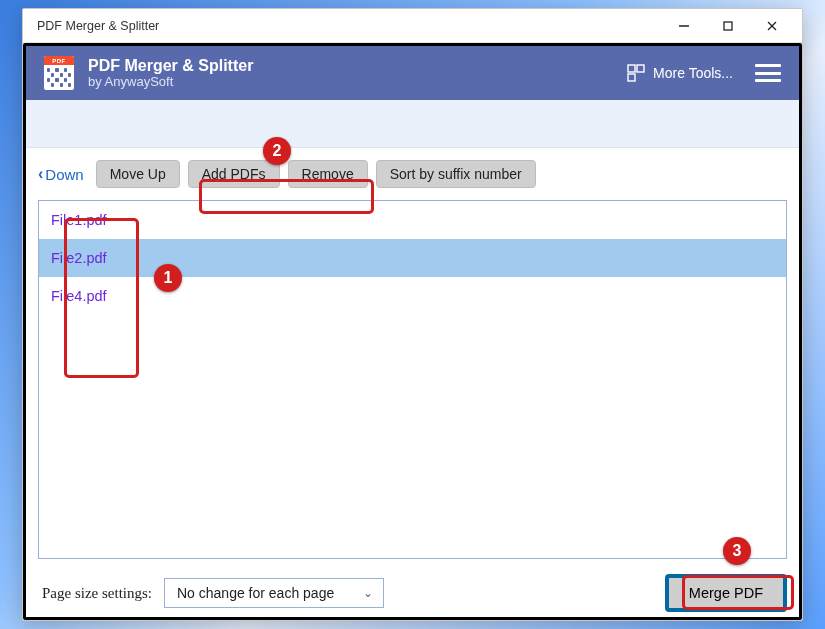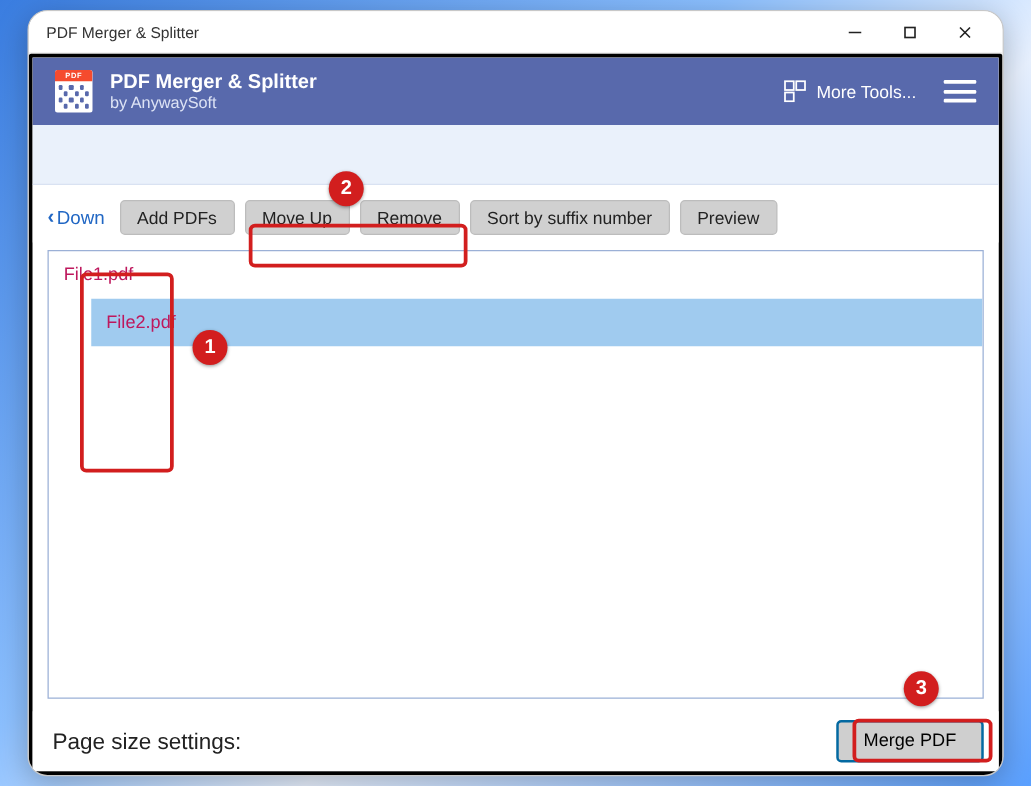--- a/index.html
+++ b/index.html
@@ -1,17 +1,17 @@
 <!DOCTYPE html>
 <html><head>
 <meta charset="utf-8">
 <style>
   * { box-sizing: border-box; margin: 0; padding: 0; font-family: "Segoe UI", Tahoma, sans-serif; }
   body { width: 825px; height: 629px; background: linear-gradient(135deg, #3a7de0 0%, #8cc0ff 40%, #e8f1ff 60%, #5aa0ff 100%); position: relative; overflow: hidden; }
-  .window { position: absolute; top: 8px; left: 22px; width: 781px; height: 613px; background: #fff; border: 1px solid #c8c8c8; border-radius: 16px; box-shadow: 0 6px 24px rgba(0,0,0,0.25); display: flex; flex-direction: column; overflow: hidden; }
+  .window { position: absolute; top: 8px; left: 22px; width: 781px; height: 613px; background: #fff; border: 1px solid #c8c8c8; border-radius: 2px; box-shadow: 0 6px 24px rgba(0,0,0,0.25); display: flex; flex-direction: column; overflow: hidden; }
   .titlebar { height: 34px; display: flex; align-items: center; justify-content: space-between; padding: 0 8px 0 14px; background: #fff; border-bottom: 1px solid #e6e6e6; }
   .titlebar .title { font-size: 12.5px; color: #333; }
   .win-controls { display: flex; gap: 0; }
   .win-btn { width: 44px; height: 30px; display: flex; align-items: center; justify-content: center; font-size: 13px; color: #222; cursor: pointer; }
   .app-frame { flex: 1; border: 3px solid #000; border-radius: 2px; margin: 0; display: flex; flex-direction: column; background: #fff; overflow: hidden; }
   .app-header { height: 54px; background: #5869ac; display: flex; align-items: center; padding: 0 18px; color: #fff; justify-content: space-between; }
   .app-header-left { display: flex; align-items: center; gap: 14px; }
   .app-logo { width: 30px; height: 34px; background: #fff; position: relative; border-radius: 2px; display:flex; flex-direction:column; overflow:hidden; }
   .app-logo .pdfbar { height: 9px; background: #f54b2e; color:#fff; font-size:6px; font-weight:bold; display:flex; align-items:center; justify-content:center; letter-spacing:0.5px; }
   .app-logo .grid { flex:1; display:grid; grid-template-columns: repeat(6,1fr); grid-template-rows: repeat(4,1fr); gap:1px; padding:3px; }
@@ -22,27 +22,27 @@
   .app-header-right { display: flex; align-items: center; gap: 22px; padding-left: 15px; }
   .more-tools { display: flex; align-items: center; gap: 8px; font-size: 14px; cursor: pointer; color: #fff; }
   .hamburger { width: 26px; height: 18px; display: flex; flex-direction: column; justify-content: space-between; cursor: pointer; }
   .hamburger div { height: 3px; background: #fff; border-radius: 1px; }
   .subbar { height: 48px; background: #eaf1fb; border-bottom: 1px solid #d9e2f2; }
   .toolbar-area { position: relative; padding: 12px 12px 6px 12px; display: flex; align-items: center; gap: 8px; background:#fff; }
   .back-link { color: #2167c4; font-size: 15px; cursor: pointer; display: flex; align-items: center; gap: 2px; margin-right: 4px; }
   .back-link .chev { font-size: 16px; font-weight: bold; }
   .tbtn { background: #d0d0d0; border: 1px solid #bcbcbc; border-radius: 4px; padding: 5px 13px; font-size: 14px; color: #222; cursor: pointer; }
   .file-area { flex: 1; margin: 6px 12px 10px 12px; border: 1px solid #9bb0d6; background: #fff; position: relative; overflow: hidden; }
-  .file-row { height: 38px; display: flex; align-items: center; padding: 0 12px; font-size: 14.5px; color: #be185d; cursor: pointer; }
-  .file-row.selected { background: #a0cbef; margin-left: 34px; }
+  .file-row { height: 38px; display: flex; align-items: center; padding: 0 12px; font-size: 14.5px; color: #6d28d9; cursor: pointer; }
+  .file-row.selected { background: #a0cbef; }
   .bottom-bar { height: 48px; display: flex; align-items: center; padding: 0 12px 0 16px; gap: 12px; background:#fff; }
-  .bottom-label { font-size: 18px; color: #222; }
+  .bottom-label { font-size: 15px; color: #222; font-family: Liberation Serif, serif; }
   .select-box { border: 1px solid #9bb0d6; padding: 6px 34px 6px 12px; font-size: 14px; color: #222; position: relative; cursor: pointer; min-width: 220px; }
   .select-box .caret { position: absolute; right: 10px; top: 50%; transform: translateY(-50%); font-size: 12px; color: #666; }
-  .merge-btn { margin-left: auto; background: #cfcfcf; border: 2px solid #0369a1; border-radius: 4px; padding: 7px 20px; font-size: 14.5px; cursor: pointer; }
+  .merge-btn { margin-left: auto; background: #cfcfcf; border: 4px solid #0369a1; border-radius: 4px; padding: 7px 20px; font-size: 14.5px; cursor: pointer; }
   .callout { position: absolute; width: 28px; height: 28px; background: #d21e1e; border-radius: 50%; color: #fff; font-weight: 600; font-size: 16px; display: flex; align-items: center; justify-content: center; box-shadow: 0 1px 3px rgba(0,0,0,0.4); z-index: 50; }
   .redbox { position: absolute; border: 3px solid #d21e1e; border-radius: 5px; pointer-events: none; z-index: 40; }
   svg { display:block; }
 </style>
 </head>
 <body>
 
 <div class="window">
   <div class="titlebar">
     <div class="title">PDF Merger &amp; Splitter</div>
@@ -120,38 +120,44 @@
       </div>
     </div>
 
     <div class="subbar"></div>
 
     <div class="toolbar-area">
       <div class="back-link">
         <span class="chev">‹</span>
         <span>Down</span>
       </div>
+      <button class="tbtn">Move Up</button>
       <button class="tbtn">Add PDFs</button>
-      <button class="tbtn">Move Up</button>
       <button class="tbtn">Remove</button>
       <button class="tbtn">Sort by suffix number</button>
-      <button class="tbtn">Preview</button>
     </div>
 
     <div class="file-area" id="file-list">
         <div class="file-row">
           <span>File1.pdf</span>
         </div>
         <div class="file-row selected">
           <span>File2.pdf</span>
         </div>
+        <div class="file-row">
+          <span>File4.pdf</span>
+        </div>
       </div>
 
     <div class="bottom-bar">
       <div class="bottom-label">Page size settings:</div>
+      <div class="select-box">
+        <span>No change for each page</span>
+        <span class="caret">⌄</span>
+      </div>
       <button class="merge-btn">Merge PDF</button>
     </div>
   </div>
 
   <div class="redbox" style="left:41px; top:209px; width:75px; height:160px;"></div>
   <div class="callout" style="left:131px; top:255px;">1</div>
 
   <div class="redbox" style="left:176px; top:170px; width:175px; height:35px;"></div>
   <div class="callout" style="left:240px; top:128px;">2</div>
 

